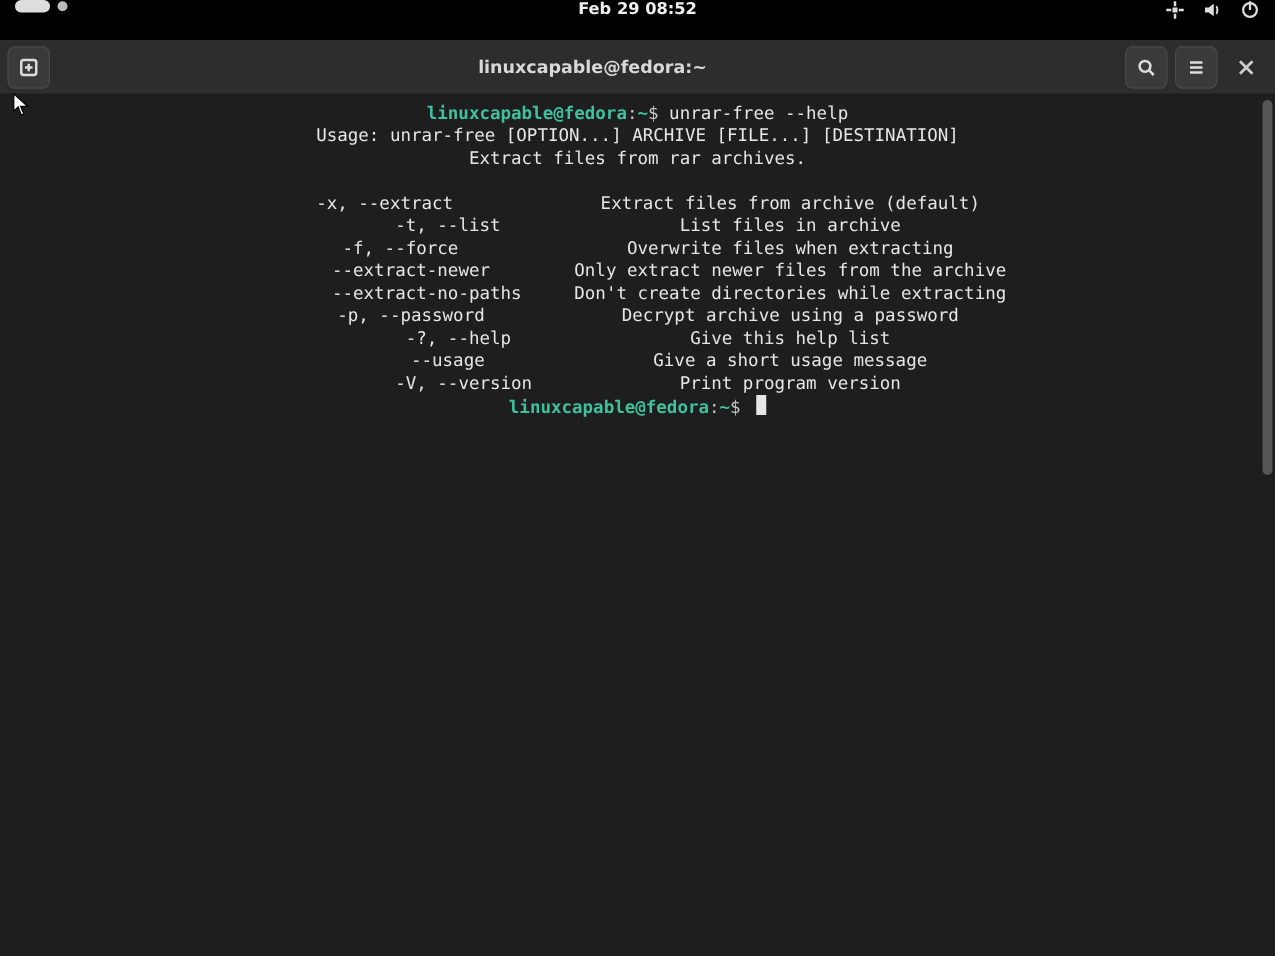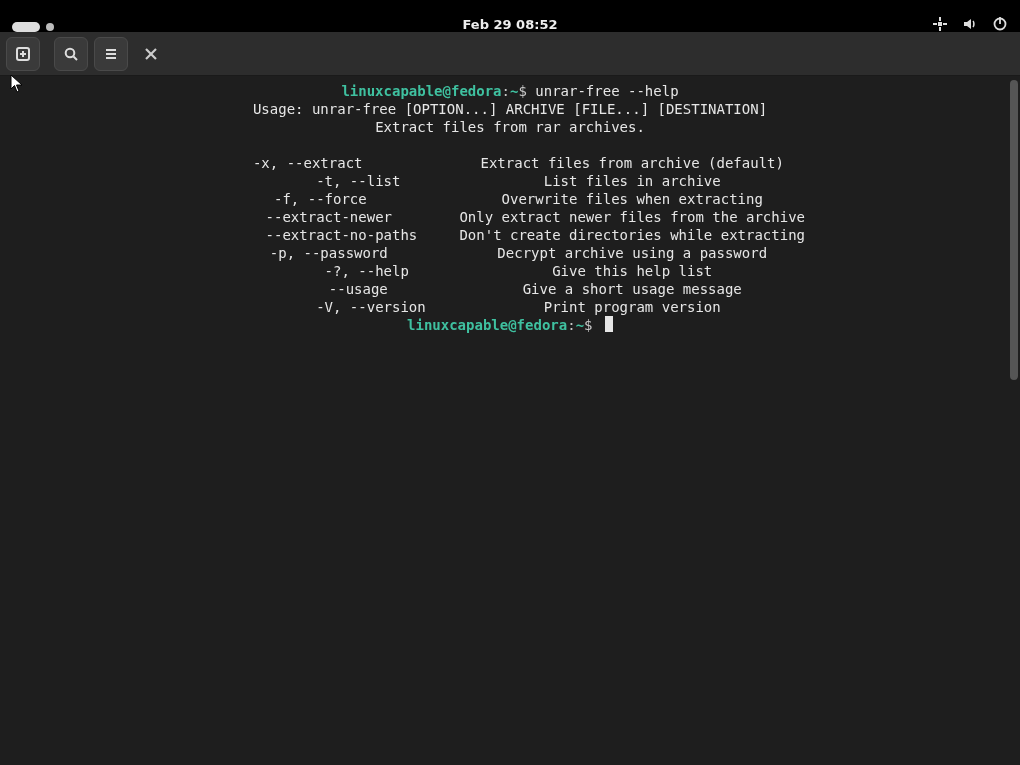--- a/index.html
+++ b/index.html
@@ -5,21 +5,21 @@
   * { margin: 0; padding: 0; box-sizing: border-box; }
   html, body { width: 1020px; height: 765px; overflow: hidden; font-family: "DejaVu Sans", "Liberation Sans", sans-serif; }
   body { background: #1a1a1a; color: #e8e8e8; position: relative; }
 
   
   .topbar {
     height: 32px;
     width: 100%;
     background: #000;
     display: flex;
-    align-items: flex-end;
+    align-items: flex-start;
     justify-content: space-between;
     padding: 0 12px;
     font-size: 13px;
     font-weight: 600;
     color: #eee;
   }
   .topbar-left { display:flex; align-items:center; gap:6px; }
   .pill { width: 28px; height: 10px; border-radius: 5px; background: #ddd; }
   .dot  { width: 8px; height: 8px; border-radius: 50%; background: #bbb; }
   .topbar-center { position:absolute; left:50%; transform:translateX(-50%); }
@@ -140,20 +140,21 @@
   <div class="titlebar">
     <div class="title-spacer-left">
       <div class="iconbtn">
         <svg viewBox="0 0 16 16">
           <rect x="2" y="2" width="12" height="12" rx="2" fill="none" stroke="#ddd"></rect>
           <line x1="8" y1="5" x2="8" y2="11" stroke="#ddd"></line>
           <line x1="5" y1="8" x2="11" y2="8" stroke="#ddd"></line>
         </svg>
       </div>
     </div>
+    <div class="title-text">linuxcapable@fedora:~</div>
     <div class="iconbtn">
       <svg viewBox="0 0 16 16">
         <circle cx="7" cy="7" r="4.3" fill="none" stroke="#ddd"></circle>
         <line x1="10.5" y1="10.5" x2="14" y2="14" stroke="#ddd"></line>
       </svg>
     </div>
     <div class="iconbtn">
       <svg viewBox="0 0 16 16">
         <line x1="3" y1="4" x2="13" y2="4" stroke="#ddd"></line>
         <line x1="3" y1="8" x2="13" y2="8" stroke="#ddd"></line>

